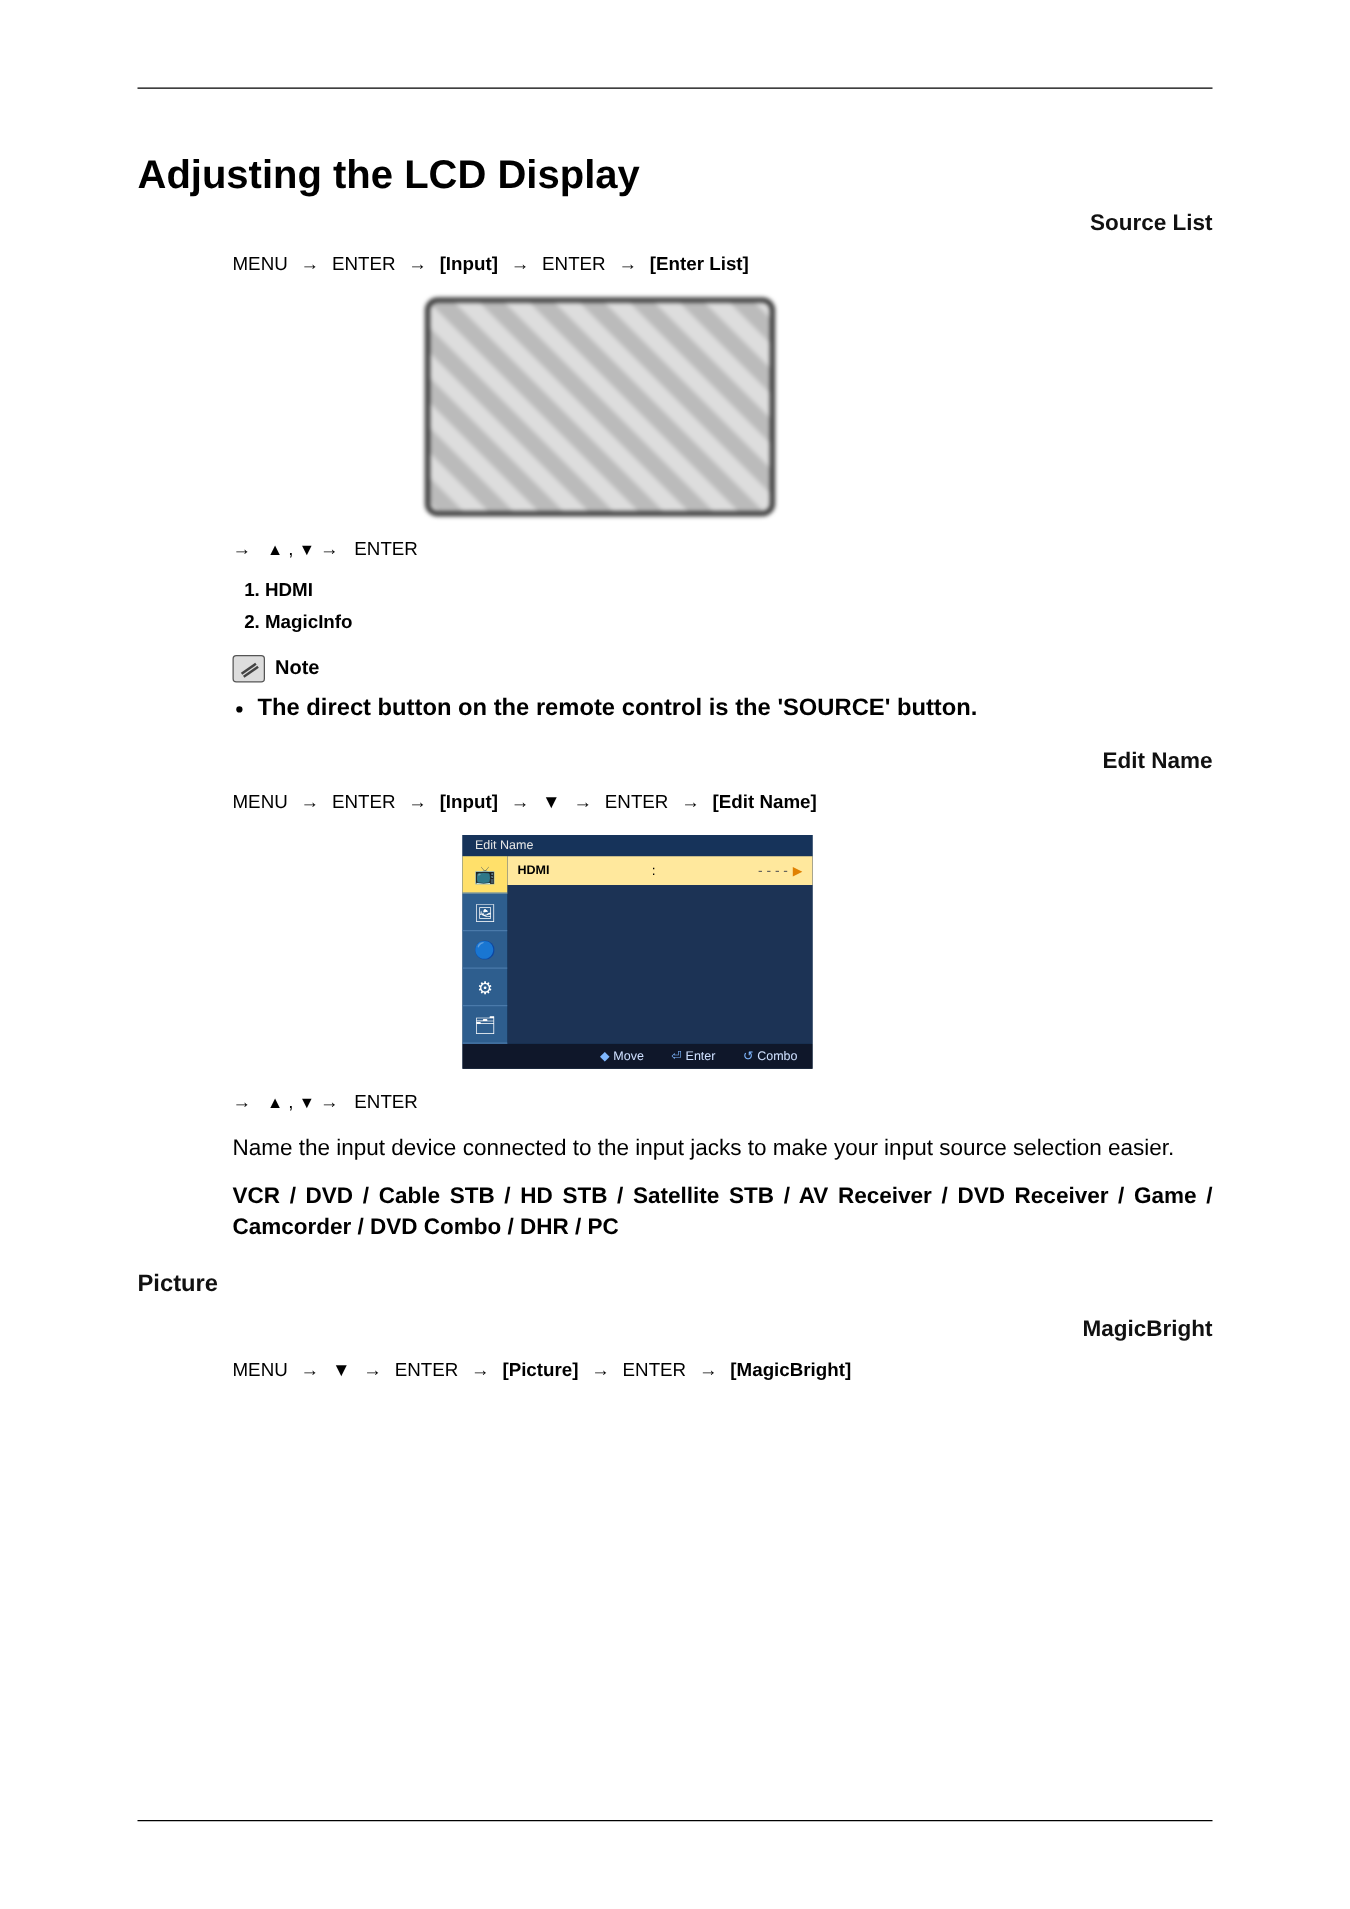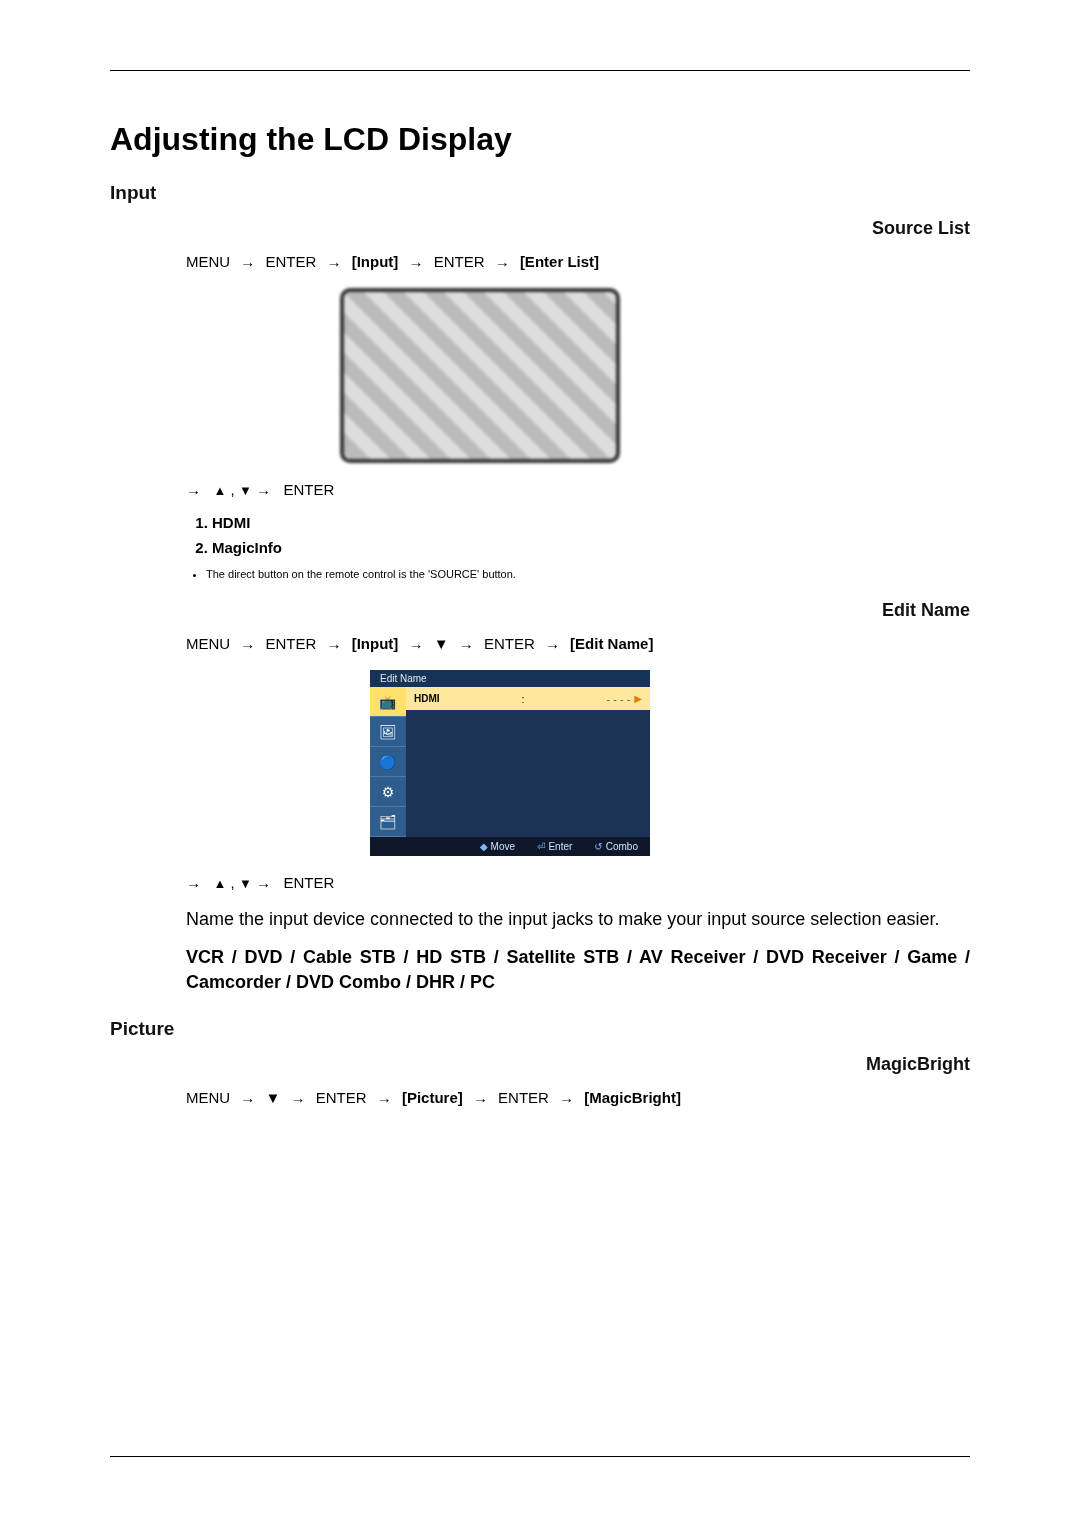--- a/index.html
+++ b/index.html
@@ -86,21 +86,22 @@
     position: absolute;
     width: 14px; height: 2px;
     background: #444;
     transform: rotate(-35deg);
     box-shadow: 0 3px 0 #444;
     top: 9px;
   }
   ul.bullets {
     margin: 6px 0 20px 76px;
     padding-left: 20px;
-    font-size: 11px;
+    font-size: 19px;
+    font-weight: bold;
   }
   ul.bullets li { margin: 6px 0; }
   .paragraph {
     margin: 14px 0 14px 76px;
     font-size: 18px;
     text-align: justify;
     line-height: 1.35;
   }
   .page-num {
     position: absolute;
@@ -193,21 +194,20 @@
   .osd-footer .fglyph { color: #7fb7ff; margin-right: 3px; }
 </style>
 </head>
 <body>
 
 <div class="page">
   <div class="hr-top"></div>
 
   <h1>Adjusting the LCD Display</h1>
 
-  <h2>Input</h2>
 
   <h3>Source List</h3>
 
   <div class="breadcrumb">
     <span class="seg">MENU</span>
     <span class="arrow-sep">→</span>
     <span class="seg">ENTER</span>
     <span class="arrow-sep">→</span>
     <span class="seg bold">[Input]</span>
     <span class="arrow-sep">→</span>
@@ -229,20 +229,24 @@
     <span>→</span>
     &nbsp;
     <span>ENTER</span>
   </div>
 
   <ol class="numlist">
     <li class="bold">HDMI</li>
     <li class="bold">MagicInfo</li>
   </ol>
 
+  <div class="note-row">
+    <span class="note-icon"></span>
+    <span>Note</span>
+  </div>
   <ul class="bullets">
     <li>The direct button on the remote control is the 'SOURCE' button.</li>
   </ul>
 
   <h3>Edit Name</h3>
 
   <div class="breadcrumb">
     <span class="seg">MENU</span>
     <span class="arrow-sep">→</span>
     <span class="seg">ENTER</span>

